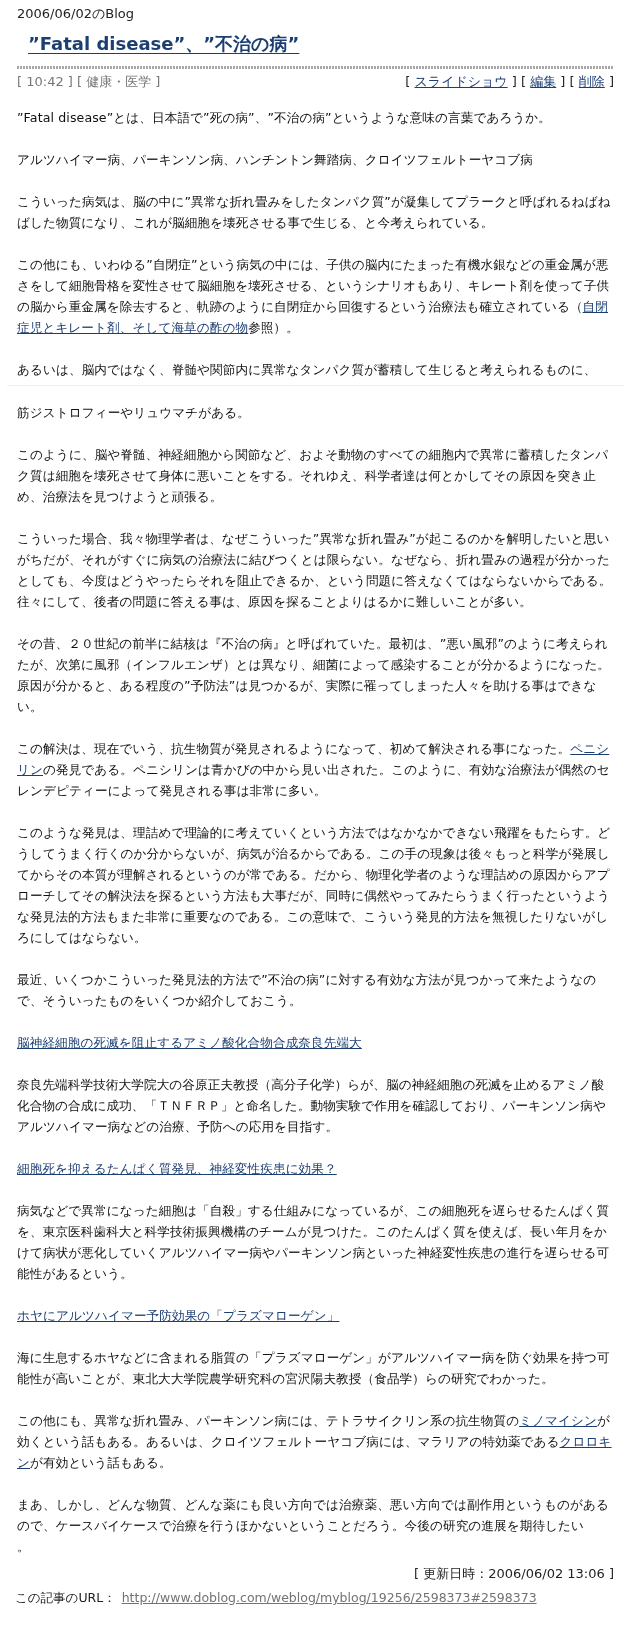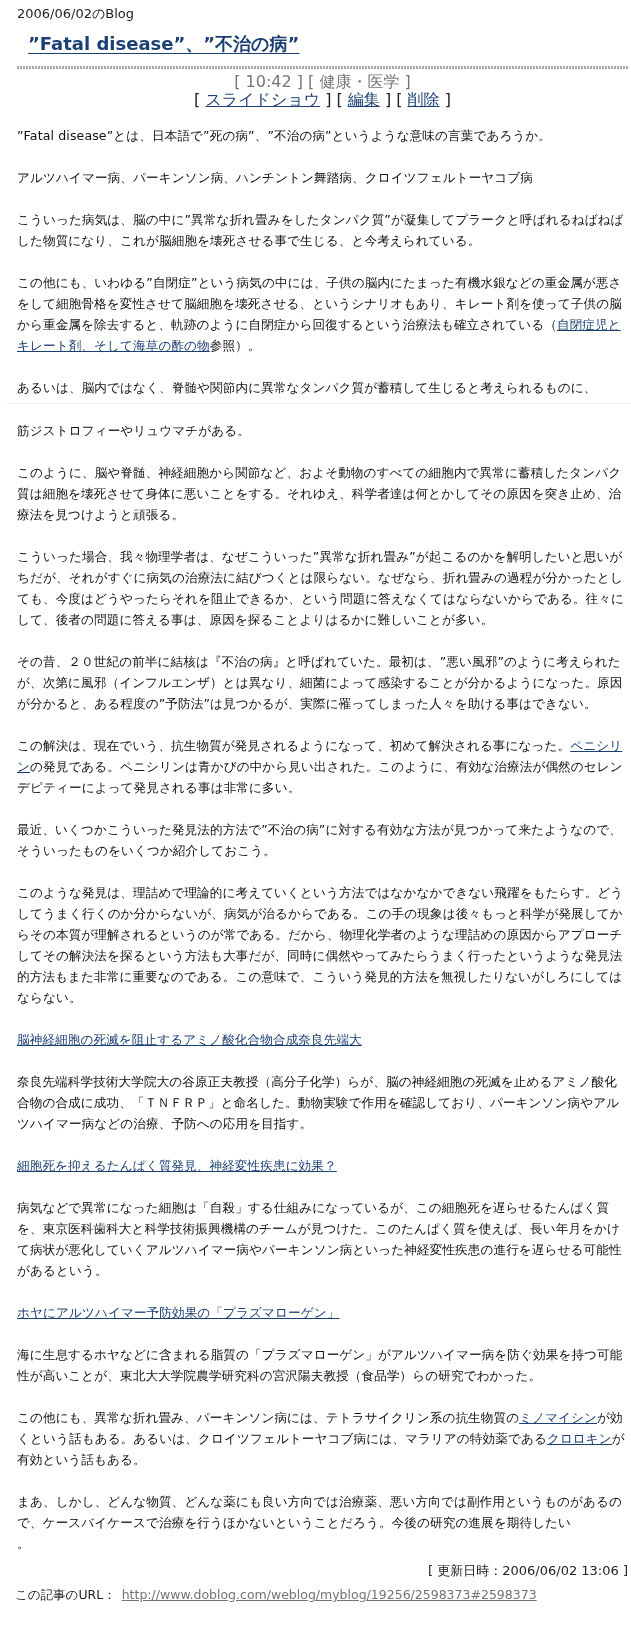--- a/index.html
+++ b/index.html
@@ -9,21 +9,21 @@
     }
     body {
       width: 631px;
       height: 1638px;
       overflow: hidden;
       font-family: "DejaVu Sans", "Liberation Sans", sans-serif;
       color: #111111;
       position: relative;
     }
     .wrap {
-      padding: 6px 3px 0 17px;
+      padding: 6px 17px 0 17px;
       box-sizing: border-box;
       width: 631px;
     }
     .blog-date {
       font-size: 13px;
       line-height: 16px;
       color: #222;
       margin: 0 0 4px 0;
     }
     .post-title {
@@ -42,23 +42,22 @@
       height: 3px;
       margin-top: 5px;
       background-image: repeating-linear-gradient(90deg, #a8a8a8 0 2px, transparent 2px 3px);
       width: 100%;
     }
     .meta-row {
       display: flex;
       justify-content: space-between;
       align-items: center;
       margin-top: 4px;
-      font-size: 16px;
+      font-size: 13px;
       line-height: 18px;
-      flex-direction: column;
     }
     .meta-left { color: #777777; }
     .meta-right { color: #222; }
     .meta-right a { color: #1c3f73; text-decoration: underline; }
     .body-text {
       font-size: 12.6px;
       line-height: 21px;
       margin-top: 2px;
     }
     .body-text p {
@@ -126,22 +125,22 @@
     </p>
     <p>あるいは、脳内ではなく、脊髄や関節内に異常なタンパク質が蓄積して生じると考えられるものに、</p>
     <div class="sep"></div>
     <p>筋ジストロフィーやリュウマチがある。</p>
     <p>このように、脳や脊髄、神経細胞から関節など、およそ動物のすべての細胞内で異常に蓄積したタンパク質は細胞を壊死させて身体に悪いことをする。それゆえ、科学者達は何とかしてその原因を突き止め、治療法を見つけようと頑張る。</p>
     <p>こういった場合、我々物理学者は、なぜこういった”異常な折れ畳み”が起こるのかを解明したいと思いがちだが、それがすぐに病気の治療法に結びつくとは限らない。なぜなら、折れ畳みの過程が分かったとしても、今度はどうやったらそれを阻止できるか、という問題に答えなくてはならないからである。往々にして、後者の問題に答える事は、原因を探ることよりはるかに難しいことが多い。</p>
     <p>その昔、２０世紀の前半に結核は『不治の病』と呼ばれていた。最初は、”悪い風邪”のように考えられたが、次第に風邪（インフルエンザ）とは異なり、細菌によって感染することが分かるようになった。原因が分かると、ある程度の”予防法”は見つかるが、実際に罹ってしまった人々を助ける事はできない。</p>
     <p>
       <span>この解決は、現在でいう、抗生物質が発見されるようになって、初めて解決される事になった。</span><a href="#">ペニシリン</a><span>の発見である。ペニシリンは青かびの中から見い出された。このように、有効な治療法が偶然のセレンデピティーによって発見される事は非常に多い。</span>
     </p>
+    <p>このような発見は、理詰めで理論的に考えていくという方法ではなかなかできない飛躍をもたらす。どうしてうまく行くのか分からないが、病気が治るからである。この手の現象は後々もっと科学が発展してからその本質が理解されるというのが常である。だから、物理化学者のような理詰めの原因からアプローチしてその解決法を探るという方法も大事だが、同時に偶然やってみたらうまく行ったというような発見法的方法もまた非常に重要なのである。この意味で、こういう発見的方法を無視したりないがしろにしてはならない。</p>
     <p>最近、いくつかこういった発見法的方法で”不治の病”に対する有効な方法が見つかって来たようなので、そういったものをいくつか紹介しておこう。</p>
-    <p>このような発見は、理詰めで理論的に考えていくという方法ではなかなかできない飛躍をもたらす。どうしてうまく行くのか分からないが、病気が治るからである。この手の現象は後々もっと科学が発展してからその本質が理解されるというのが常である。だから、物理化学者のような理詰めの原因からアプローチしてその解決法を探るという方法も大事だが、同時に偶然やってみたらうまく行ったというような発見法的方法もまた非常に重要なのである。この意味で、こういう発見的方法を無視したりないがしろにしてはならない。</p>
 
     <p class="link-para">
       <a href="#">脳神経細胞の死滅を阻止するアミノ酸化合物合成奈良先端大</a>
     </p>
     <p>奈良先端科学技術大学院大の谷原正夫教授（高分子化学）らが、脳の神経細胞の死滅を止めるアミノ酸化合物の合成に成功、「ＴＮＦＲＰ」と命名した。動物実験で作用を確認しており、パーキンソン病やアルツハイマー病などの治療、予防への応用を目指す。</p>
 
     <p class="link-para">
       <a href="#">細胞死を抑えるたんぱく質発見、神経変性疾患に効果？</a>
     </p>
     <p>病気などで異常になった細胞は「自殺」する仕組みになっているが、この細胞死を遅らせるたんぱく質を、東京医科歯科大と科学技術振興機構のチームが見つけた。このたんぱく質を使えば、長い年月をかけて病状が悪化していくアルツハイマー病やパーキンソン病といった神経変性疾患の進行を遅らせる可能性があるという。</p>

